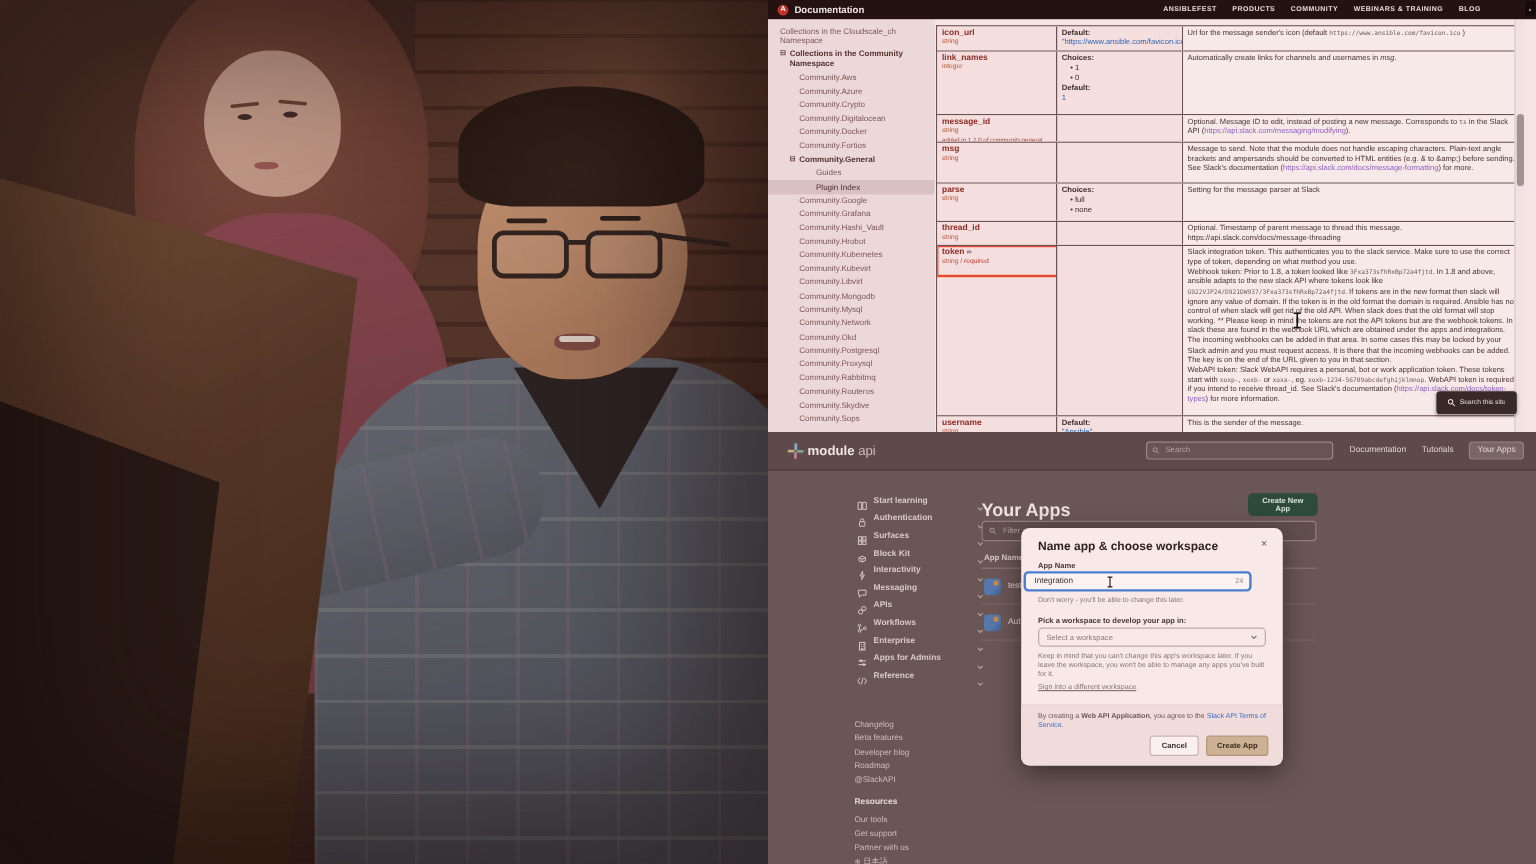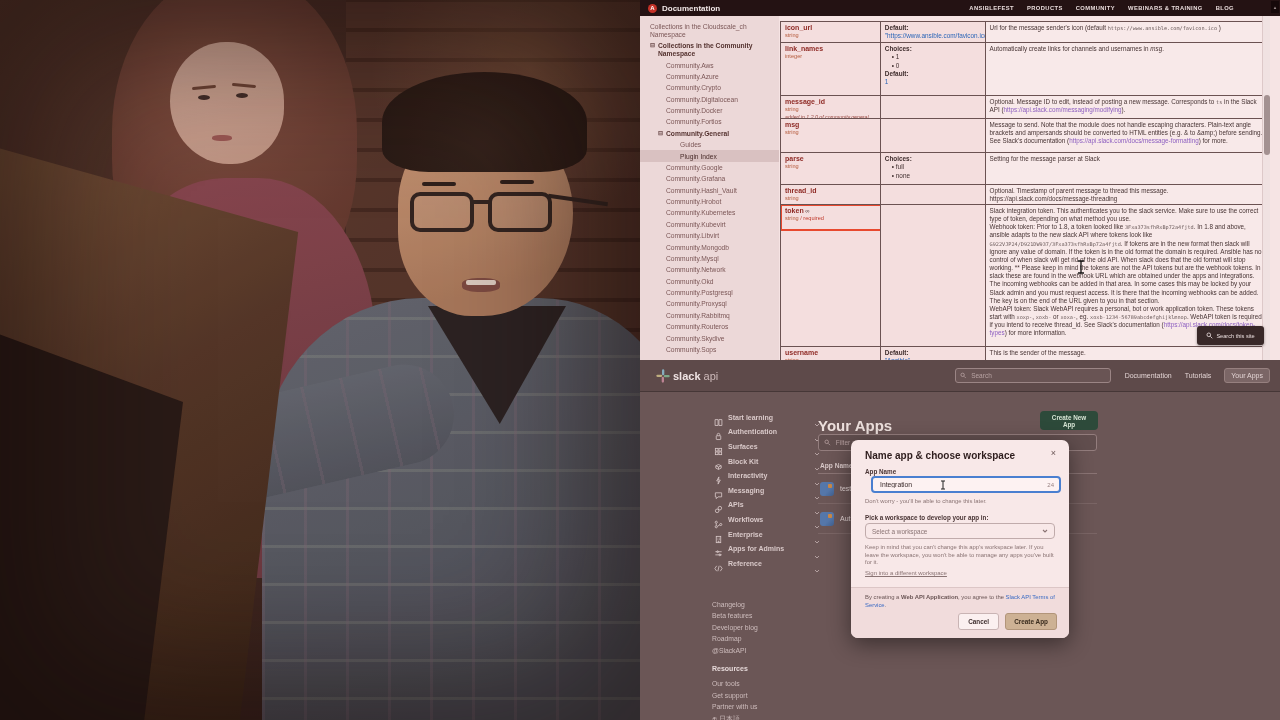--- a/index.html
+++ b/index.html
@@ -155,21 +155,21 @@
   .app-icon::after{content:"";position:absolute;right:2px;top:2px;width:4px;height:4px;border-radius:1px;background:#cc8844;}
   .app-name{color:#e0d2d2;font-size:7px;}
 
   
   .modal{position:absolute;left:211px;top:80px;width:218px;height:198px;background:#f8e8e8;border-radius:7px;z-index:5;
     box-shadow:0 6px 22px rgba(0,0,0,.45);}
   .m-title{position:absolute;left:14px;top:10px;font-size:10px;font-weight:bold;color:#2e1d1d;}
   .m-close{position:absolute;right:11px;top:6px;font-size:9px;color:#6a5555;background:none;border:none;padding:2px;}
   .m-label{position:absolute;left:14px;font-size:6.3px;font-weight:bold;color:#4a3535;}
   .m-l1{top:28px;} .m-l2{top:74px;}
-  .m-input{position:absolute;left:20px;top:36px;width:190px;height:17px;border:2px solid #4a7fd0;border-radius:4px;
+  .m-input{position:absolute;left:2px;top:36px;width:190px;height:17px;border:2px solid #4a7fd0;border-radius:4px;
     background:#fdf2f2;display:flex;align-items:center;padding:0 5px;}
   .m-input input{border:none;background:transparent;outline:none;font-size:6.8px;color:#3a2a2a;width:60px;}
   .m-caret{width:6px;height:10px;margin-left:2px;}
   .m-caret path{stroke:#222;fill:none;stroke-width:1;}
   .m-count{margin-left:auto;font-size:6px;color:#9a8484;}
   .m-helper{position:absolute;left:14px;top:58px;font-size:5.9px;color:#8a7474;}
   .m-select{position:absolute;left:14px;top:83px;width:190px;height:16px;border:1px solid #c0abab;border-radius:4px;
     background:#f8e8e8;display:flex;align-items:center;padding:0 6px;font-size:6.4px;color:#8a7474;}
   .m-selchev{margin-left:auto;width:6px;height:6px;}
   .m-selchev svg *{stroke:#8a7474;fill:none;stroke-width:1.1;}
@@ -429,21 +429,21 @@
 
   <div class="slack">
     <div class="slack-header">
       <svg class="s-logo" viewBox="0 0 14 14">
         <rect x="6" y="0.3" width="2.3" height="6" rx="1.15" fill="#86aebe"></rect>
         <rect x="7.7" y="6" width="6" height="2.3" rx="1.15" fill="#7da889"></rect>
         <rect x="5.7" y="7.7" width="2.3" height="6" rx="1.15" fill="#bd8393"></rect>
         <rect x="0.3" y="5.7" width="6" height="2.3" rx="1.15" fill="#bfae7f"></rect>
       </svg>
       <span class="s-brand">
-        <span class="b1">slack</span>
+        <span class="b1">module</span>
         <span class="b2">api</span>
       </span>
       <div class="s-search">
         <svg class="mag" viewBox="0 0 10 10">
             <circle cx="4" cy="4" r="2.6"></circle>
             <line x1="6.2" y1="6.2" x2="9" y2="9"></line>
           </svg>
         <input readonly="" placeholder="Search" style="">
       </div>
       <nav class="s-nav" id="slack-nav">

